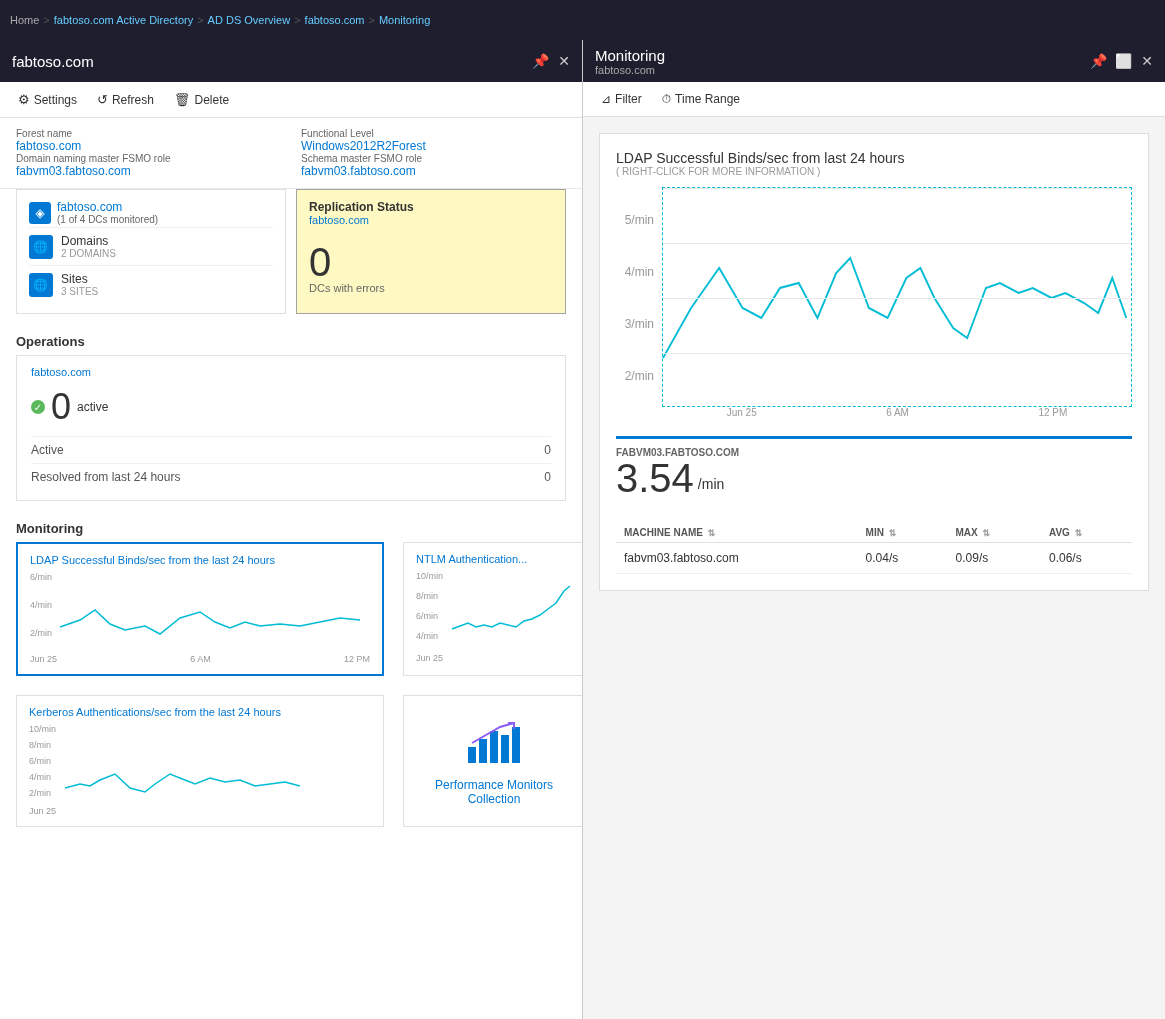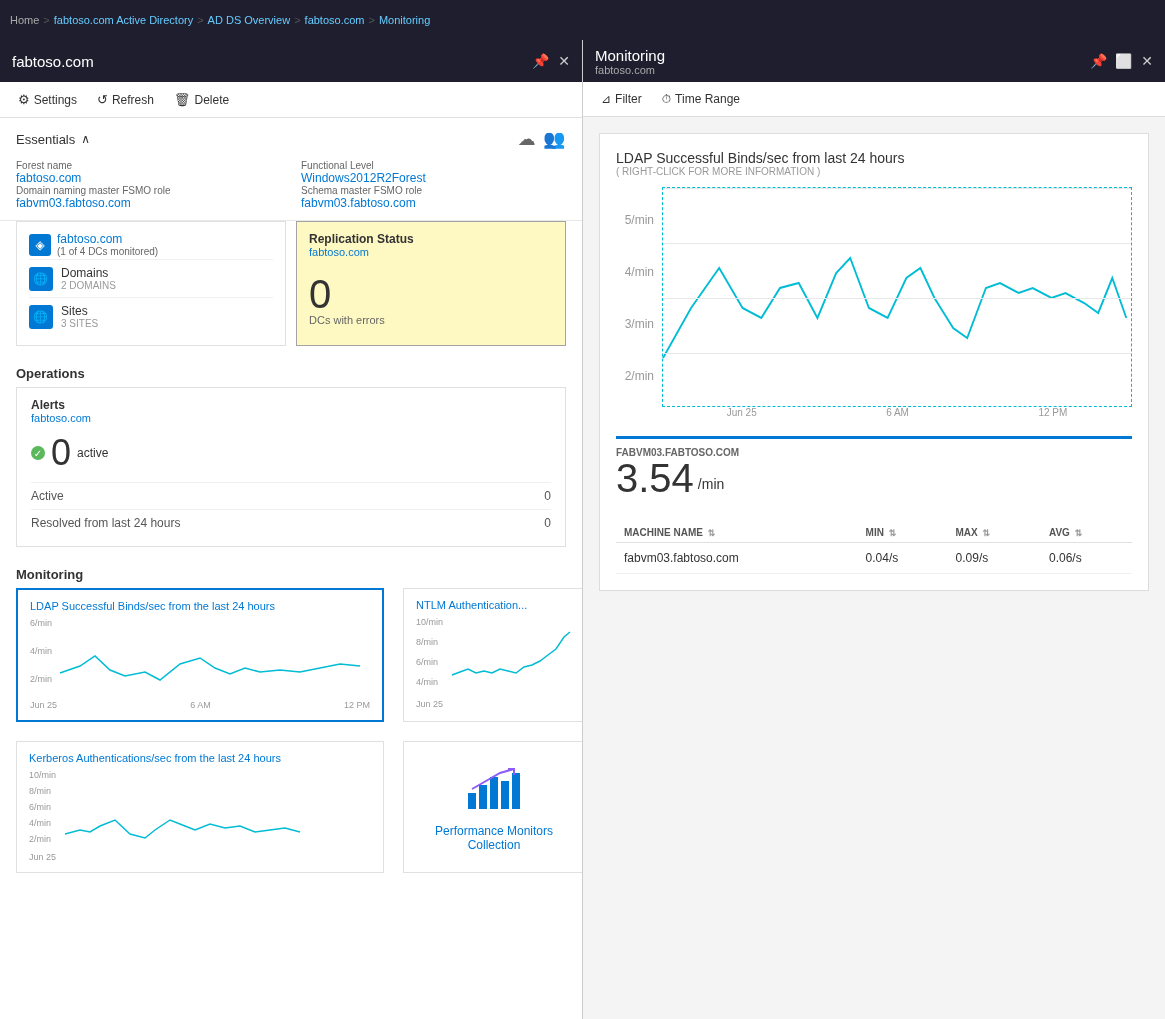--- a/index.html
+++ b/index.html
@@ -419,30 +419,20 @@
         <span class="icon">↺</span>
         <span>Refresh</span>
       </button>
       <button class="toolbar-btn">
         <span class="icon">🗑</span>
         <span>Delete</span>
       </button>
     </div>
 
     <div class="essentials-section">
-      <div class="essentials-header">
-        <div class="essentials-title">
-          <span>Essentials</span>
-          <span style="font-size:12px;cursor:pointer;">∧</span>
-        </div>
-        <div class="essentials-icons">
-          <span title="Cloud" style="font-size:18px;">☁</span>
-          <span title="Users" style="font-size:18px;">👥</span>
-        </div>
-      </div>
       <div class="essentials-grid">
         <div class="essentials-item">
           <label>Forest name</label>
           <div class="value">fabtoso.com</div>
           <div class="sub-label">Domain naming master FSMO role</div>
           <div class="value">fabvm03.fabtoso.com</div>
         </div>
         <div class="essentials-item">
           <label>Functional Level</label>
           <div class="value">Windows2012R2Forest</div>
@@ -482,21 +472,20 @@
           <div class="replication-sub">fabtoso.com</div>
           <div class="replication-num">0</div>
           <div class="replication-label">DCs with errors</div>
         </div>
       </div>
     </div>
 
     <div class="section-header">Operations</div>
     <div class="operations-section">
       <div class="alerts-card">
-        <div class="alerts-title">Alerts</div>
         <div class="alerts-sub">fabtoso.com</div>
         <div class="alerts-count-row">
           <span class="green-dot">✓</span>
           <span class="alerts-count">0</span>
           <span class="alerts-active">active</span>
         </div>
         <div class="alerts-detail-row">
           <span>Active</span>
           <span>0</span>
         </div>

